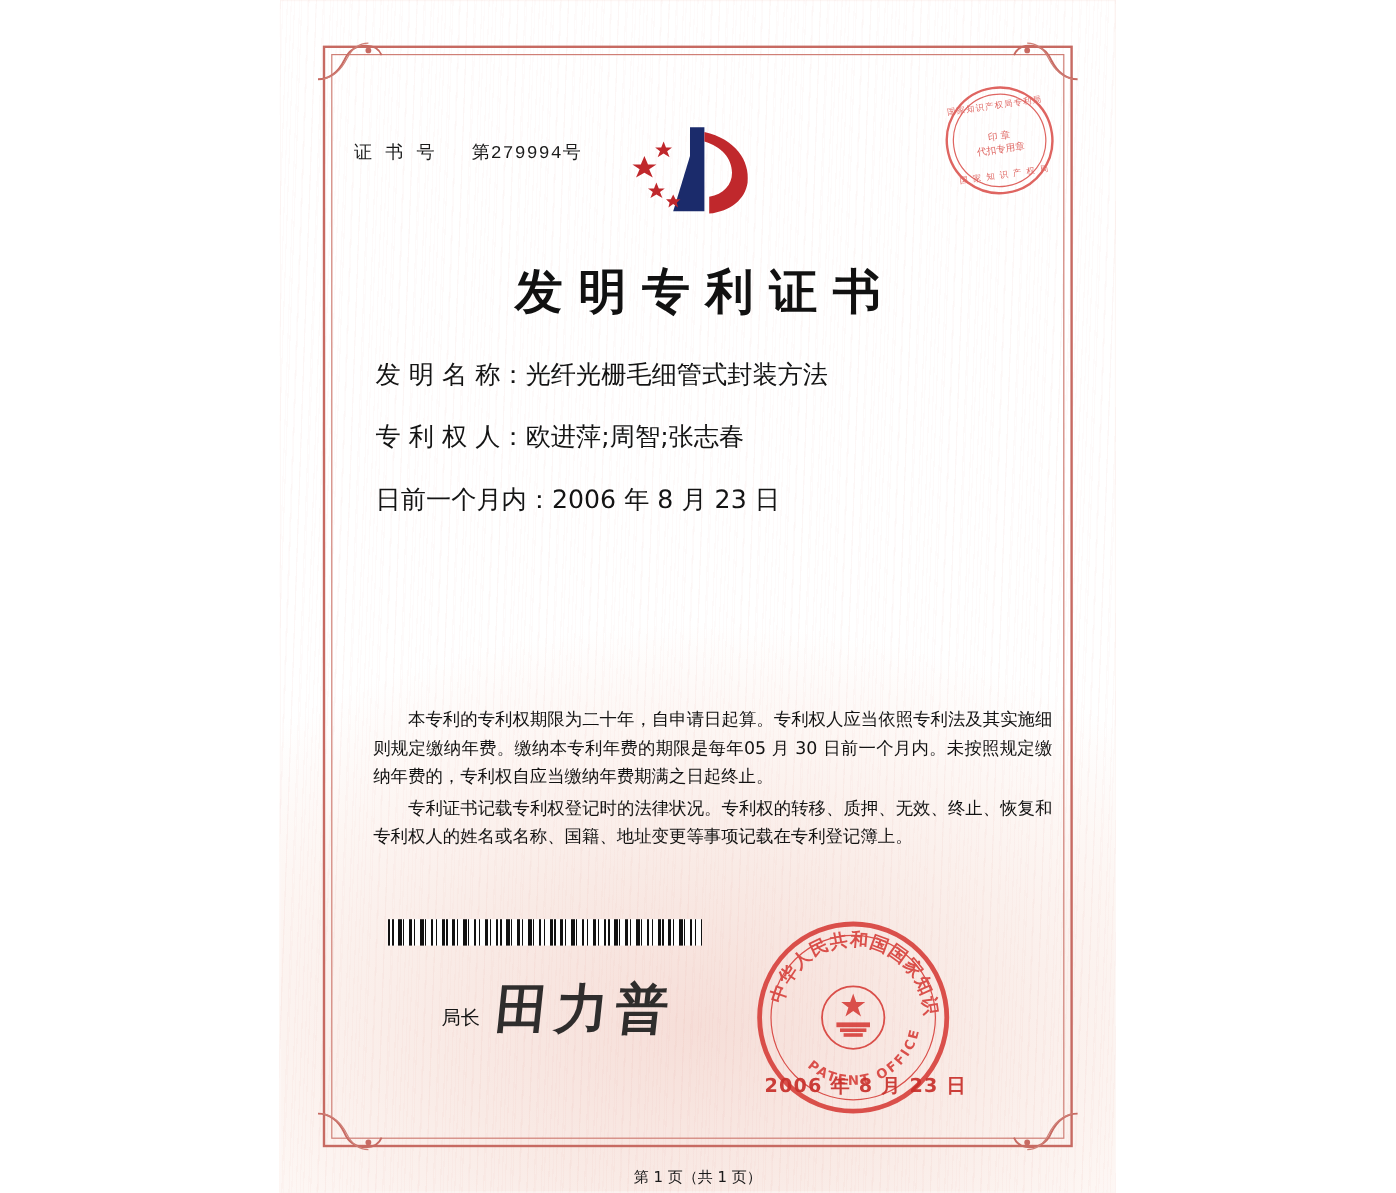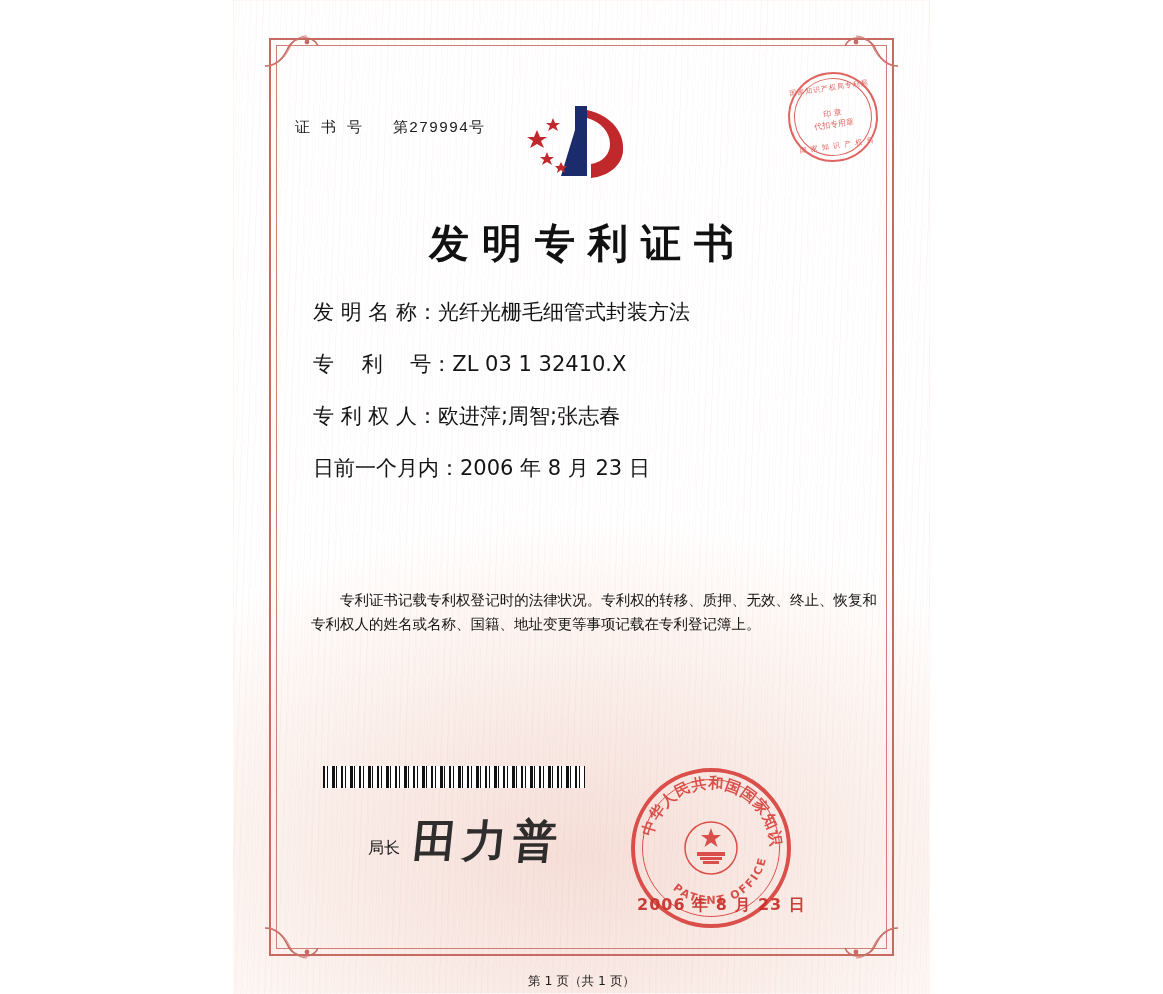--- a/index.html
+++ b/index.html
@@ -340,31 +340,29 @@
       <div class="seal-bottom">国 家 知 识 产 权 局</div>
     </div>
 
     <div class="title">发明专利证书</div>
 
     <div class="fields">
       <div class="field">
         <span class="label">发 明 名 称：</span><span class="value">光纤光栅毛细管式封装方法</span>
       </div>
       <div class="field">
-        <span class="label">专　 利　 号：</span><span class="value">ZL 03 1 32410.X</span>
-      </div>
-      <div class="field">
         <span class="label">专 利 权 人：</span><span class="value">欧进萍;周智;张志春</span>
       </div>
       <div class="field">
         <span class="label">日前一个月内：</span><span class="value">2006 年 8 月 23 日</span>
       </div>
     </div>
 
     <div class="body-text">
+      <p>本专利的专利权期限为二十年，自申请日起算。专利权人应当依照专利法及其实施细则规定缴纳年费。缴纳本专利年费的期限是每年05 月 30 日前一个月内。未按照规定缴纳年费的，专利权自应当缴纳年费期满之日起终止。</p>
       <p>专利证书记载专利权登记时的法律状况。专利权的转移、质押、无效、终止、恢复和专利权人的姓名或名称、国籍、地址变更等事项记载在专利登记簿上。</p>
     </div>
 
     <div class="barcode"></div>
 
     <div class="sig-label">局长</div>
     <div class="signature">田力普</div>
 
     <div class="seal-main">
       <div class="ring2"></div>

